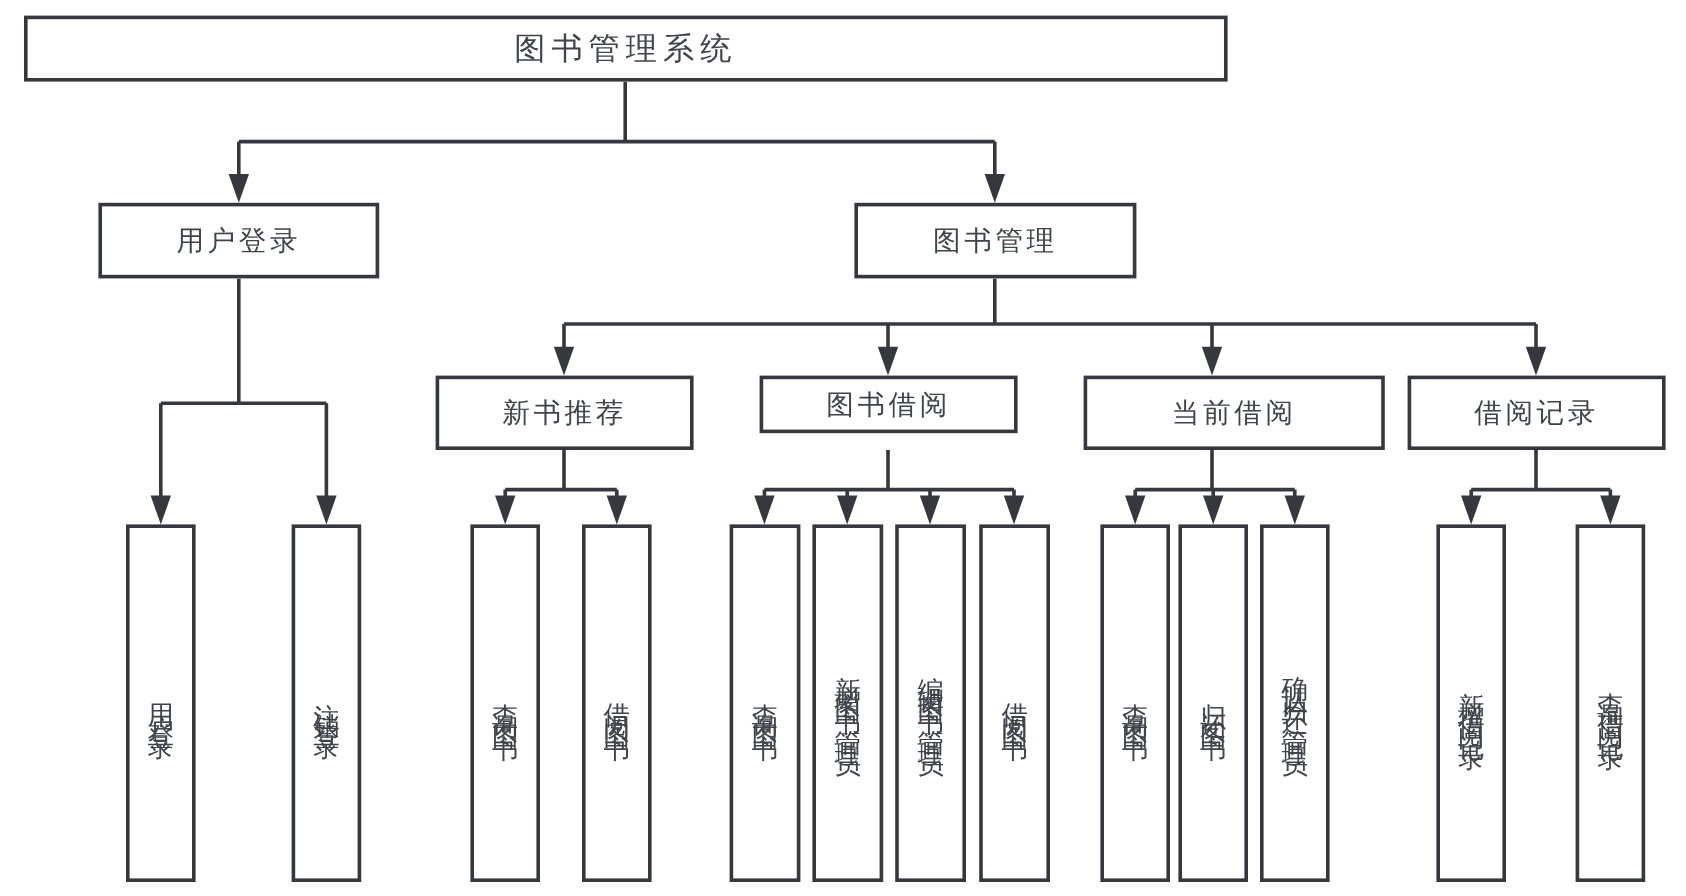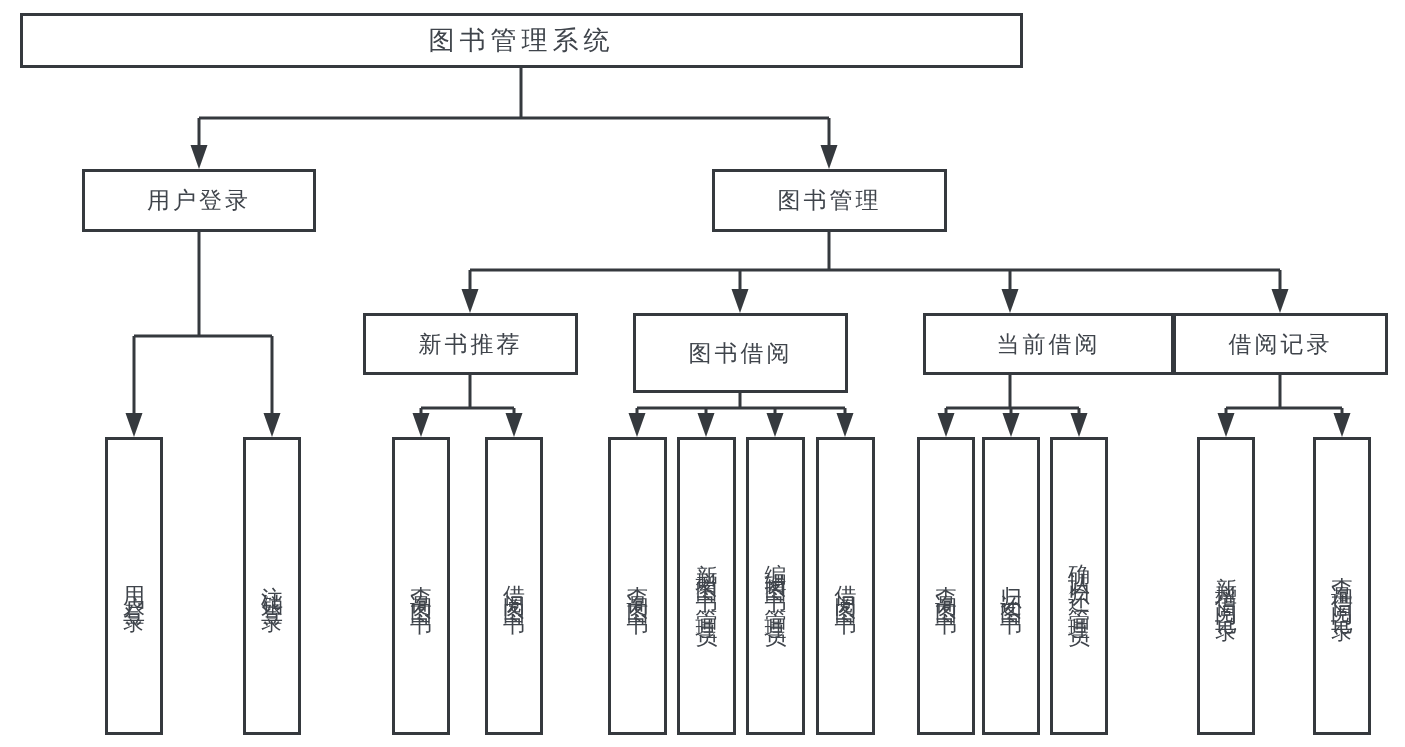--- a/index.html
+++ b/index.html
@@ -107,24 +107,24 @@
   <div class="box hbox" style="left:82px;top:169px;width:234px;height:63px;">
     <span>用户登录</span>
   </div>
   <div class="box hbox" style="left:712px;top:169px;width:235px;height:63px;">
     <span>图书管理</span>
   </div>
 
   <div class="box hbox" style="left:363px;top:313px;width:215px;height:62px;">
     <span>新书推荐</span>
   </div>
-  <div class="box hbox" style="left:633px;top:313px;width:215px;height:80px;">
+  <div class="box hbox" style="left:633px;top:313px;width:215px;height:48px;">
     <span>图书借阅</span>
   </div>
-  <div class="box hbox" style="left:903px;top:313px;width:251px;height:62px;margin-left:20px;">
+  <div class="box hbox" style="left:903px;top:313px;width:251px;height:62px;">
     <span>当前借阅</span>
   </div>
   <div class="box hbox" style="left:1173px;top:313px;width:215px;height:62px;">
     <span>借阅记录</span>
   </div>
 
   <div class="box vbox" style="left:105px;top:437px;width:58px;height:298px;">
     <span>用户登录</span>
   </div>
   <div class="box vbox" style="left:243px;top:437px;width:58px;height:298px;">

